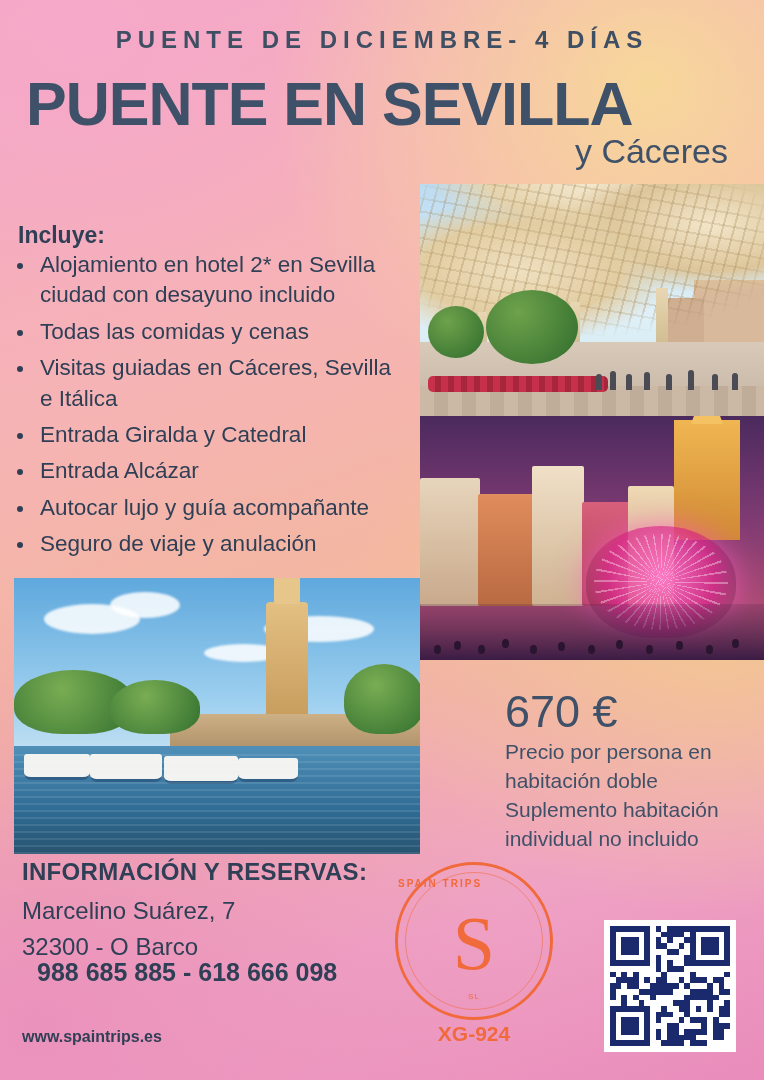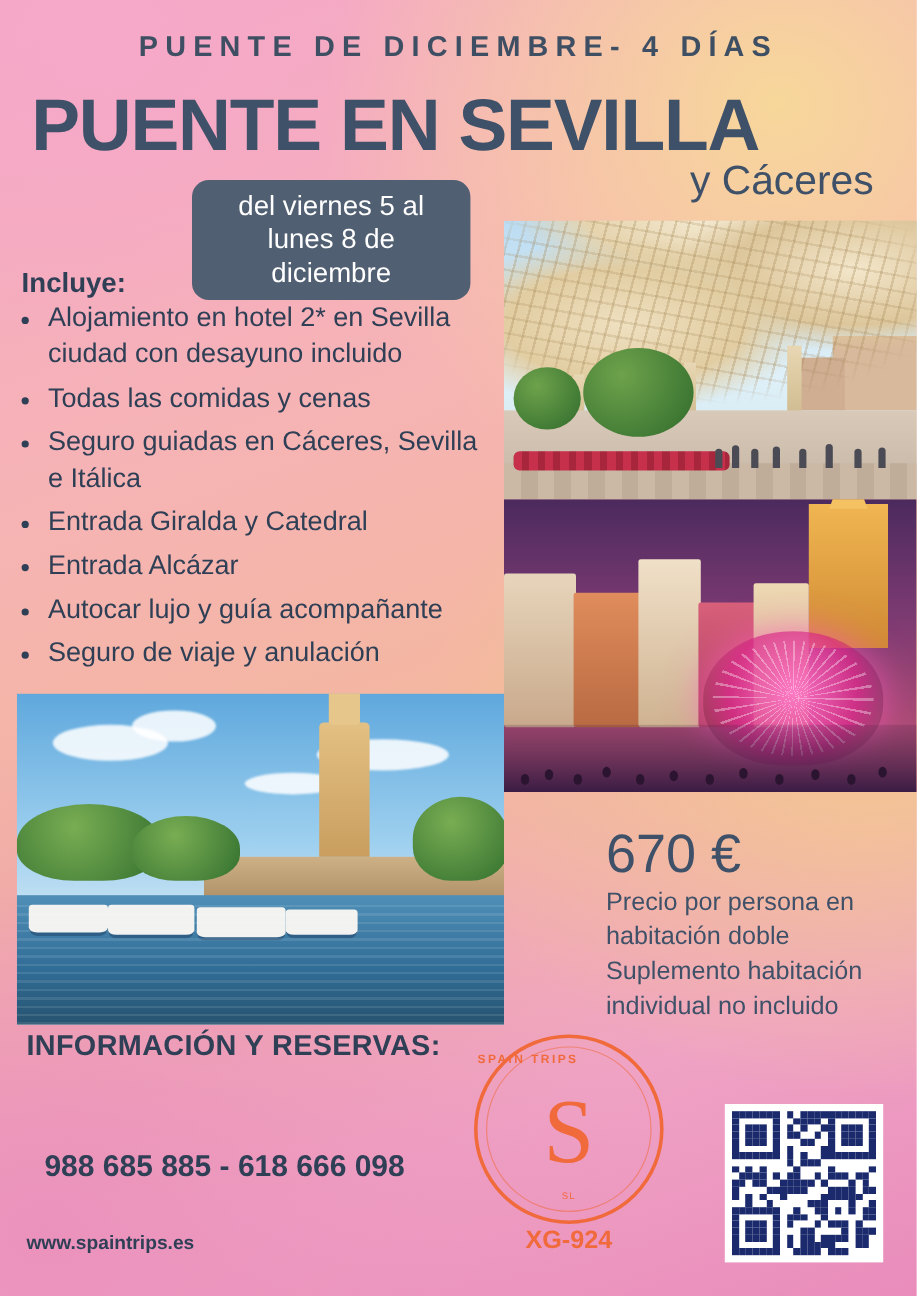--- a/index.html
+++ b/index.html
@@ -266,27 +266,26 @@
 </style>
 </head>
 <body>
 
 <div class="poster">
 
   <div class="kicker">PUENTE DE DICIEMBRE- 4 DÍAS</div>
   <div class="title">PUENTE EN SEVILLA</div>
   <div class="subtitle">y Cáceres</div>
 
-  <div class="date-badge">del viernes 5 al lunes 8 de diciembre</div>
 
   <div class="includes-title">Incluye:</div>
   <ul class="includes-list">
     <li>Alojamiento en hotel 2* en Sevilla ciudad con desayuno incluido</li>
     <li>Todas las comidas y cenas</li>
-    <li>Seguro guiadas en Cáceres, Sevilla e Itálica</li>
+    <li>Visitas guiadas en Cáceres, Sevilla e Itálica</li>
     <li>Entrada Giralda y Catedral</li>
     <li>Entrada Alcázar</li>
     <li>Autocar lujo y guía acompañante</li>
     <li>Seguro de viaje y anulación</li>
   </ul>
 
   <div class="photo photo-metropol">
     <div class="metropol-sky"></div>
     <div class="metropol-bldg" style="right:0; bottom:74px; width:70px; height:62px;"></div>
     <div class="metropol-bldg" style="right:60px; bottom:74px; width:46px; height:44px; background:#cfae92;"></div>
@@ -350,20 +349,24 @@
     <div class="torre-boat" style="left:76px;  bottom:72px; width:72px; height:28px;"></div>
     <div class="torre-boat" style="left:150px; bottom:70px; width:74px; height:28px;"></div>
     <div class="torre-boat" style="left:224px; bottom:72px; width:60px; height:24px;"></div>
     <div class="torre-reflect"></div>
   </div>
 
   <div class="price">670 €</div>
   <div class="price-desc">Precio por persona en habitación doble Suplemento habitación individual no incluido</div>
 
   <div class="contact-title">INFORMACIÓN Y RESERVAS:</div>
+  <div class="contact-addr">
+    <div>Marcelino Suárez, 7</div>
+    <div>32300 -  O Barco</div>
+  </div>
   <div class="contact-phone">988 685 885 - 618 666 098</div>
   <div class="contact-web">www.spaintrips.es</div>
 
   <div class="logo">
     <div class="logo-ring"></div>
     <div class="logo-arc-top">SPAIN TRIPS</div>
     <div class="logo-s">S</div>
     <div class="logo-sub">SL</div>
   </div>
   <div class="logo-code">XG-924</div>

